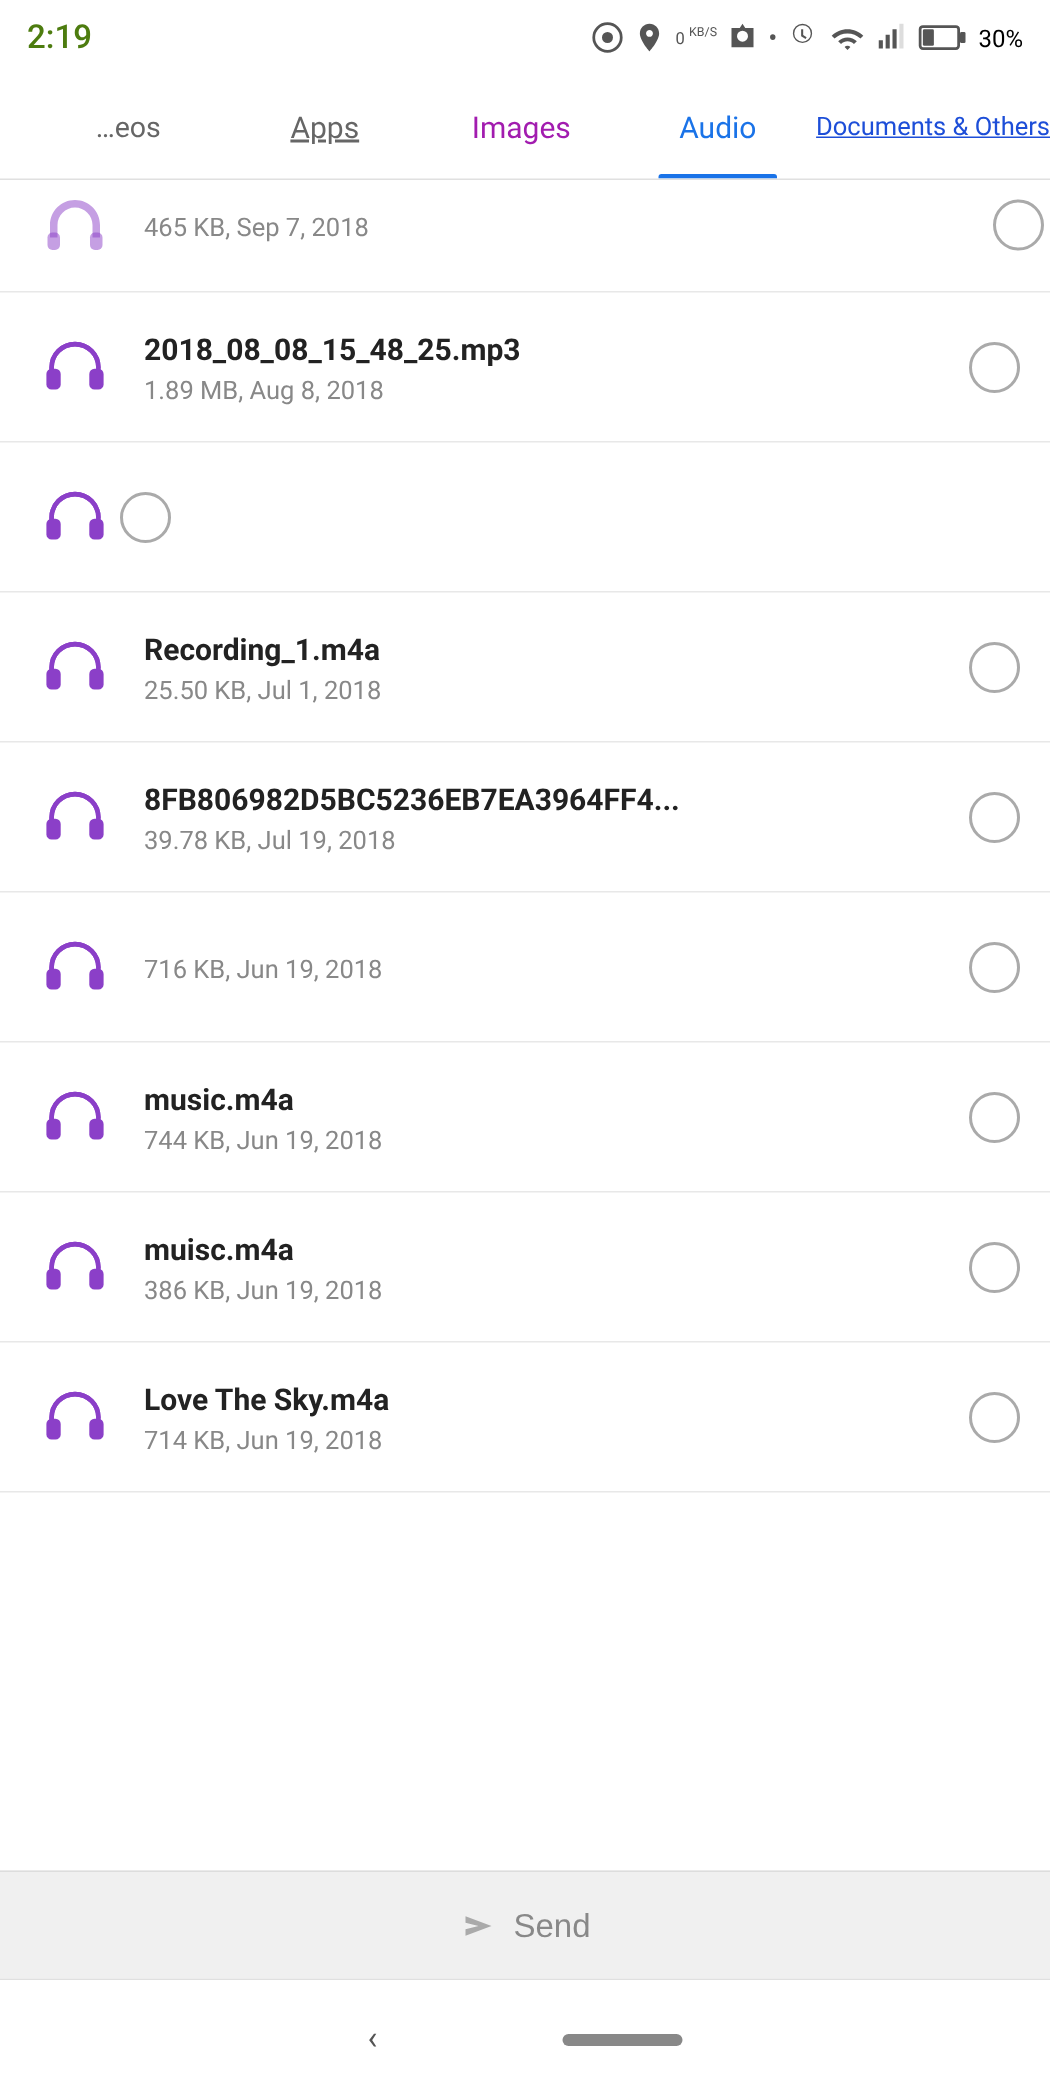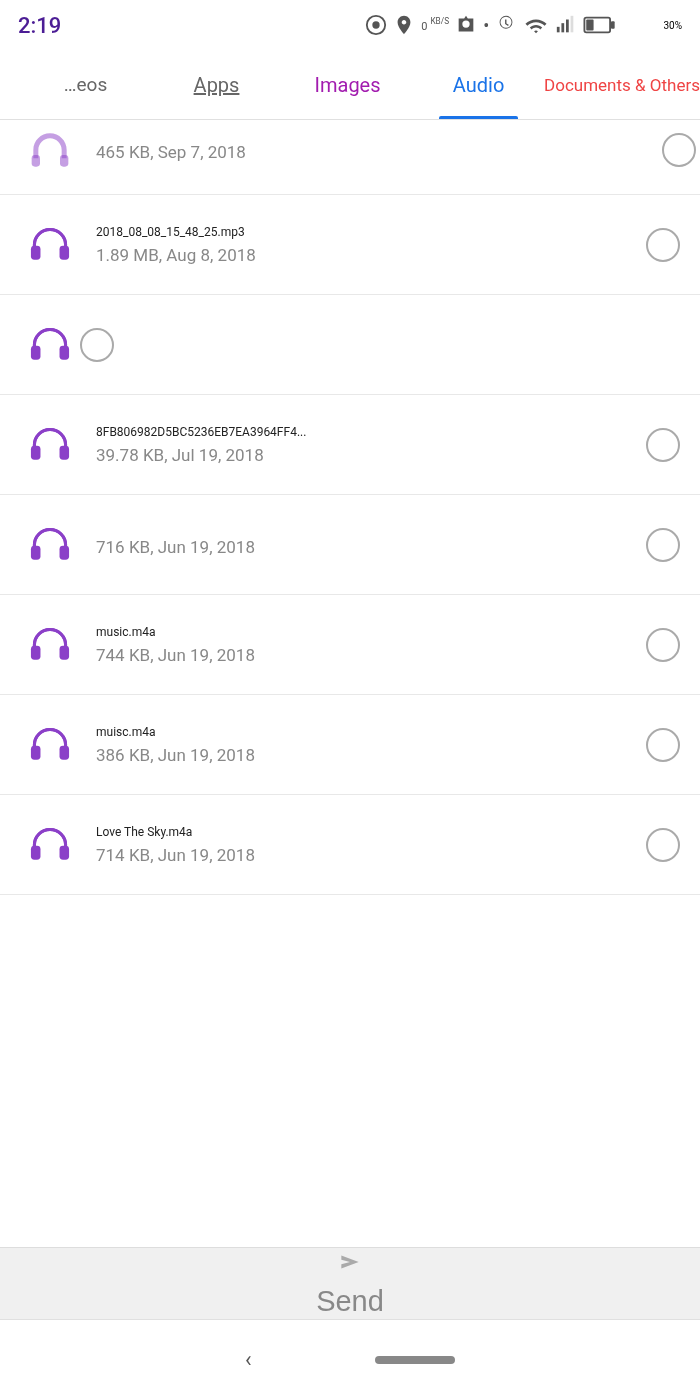--- a/index.html
+++ b/index.html
@@ -18,21 +18,21 @@
       height: 50px;
       background: #ffffff;
       display: flex;
       align-items: center;
       justify-content: space-between;
       padding: 0 18px;
     }
     .status-time {
       font-size: 22px;
       font-weight: 500;
-      color: #4c1d95;
+      color: #4d7c0f;
     }
     .status-icons {
       display: flex;
       align-items: center;
       gap: 6px;
     }
     .status-icons span {
       font-size: 14px;
       color: #000;
     }
@@ -99,23 +99,23 @@
     .headphone-icon {
       width: 50px;
       height: 50px;
     }
 
     .file-info {
       flex: 1;
       padding: 0 16px;
     }
     .file-name {
-      font-size: 12px;
+      font-size: 20px;
       color: #222;
-      font-weight: 400;
+      font-weight: 700;
       line-height: 1.4;
     }
     .file-meta {
       font-size: 17px;
       color: #888;
       margin-top: 4px;
     }
 
     .file-checkbox {
       width: 34px;
@@ -144,26 +144,25 @@
       background: #f0f0f0;
       display: flex;
       align-items: center;
       justify-content: center;
       border-top: 1px solid #ddd;
     }
     .send-button {
       display: flex;
       align-items: center;
       gap: 10px;
-      font-size: 29px;
+      font-size: 22px;
       color: #888;
       background: none;
       border: none;
       cursor: pointer;
-      flex-direction: column;
     }
 
     
     .bottom-nav {
       position: absolute;
       bottom: 0;
       left: 0;
       width: 100%;
       height: 80px;
       background: #ffffff;
@@ -229,30 +228,30 @@
       <rect x="7" y="10" width="3" height="10" fill="#555"></rect>
       <rect x="12" y="6" width="3" height="14" fill="#555"></rect>
       <rect x="17" y="2" width="3" height="18" fill="#ddd"></rect>
     </svg>
 
     <svg width="34" height="22" viewBox="0 0 36 24">
       <rect x="1" y="4" width="28" height="16" rx="2" fill="none" stroke="#555" stroke-width="2"></rect>
       <rect x="30" y="8" width="4" height="8" rx="1" fill="#555"></rect>
       <rect x="3" y="6" width="8" height="12" rx="1" fill="#555"></rect>
     </svg>
-    <span style="font-size:10px;color:#000;margin-left:40px;">30%</span>
+    <span style="font-size:16px;color:#000;">30%</span>
   </div>
 </div>
 
 <div class="tab-bar">
   <div class="tab-item" style="color:#666;font-size:19px;">…eos</div>
   <div class="tab-item" style="color:#666;text-decoration:underline;">Apps</div>
   <div class="tab-item" style="color:#a21caf;">Images</div>
   <div class="tab-item active">Audio</div>
-  <div class="tab-item" style="color:#ef4444;font-size:17px;">Documents &amp; Others</div>
+  <div class="tab-item" style="color:#1d4ed8;font-size:17px;text-decoration:underline;">Documents &amp; Others</div>
 </div>
 
 <div class="content-area">
 
   <div class="file-item-partial">
     <div class="file-icon">
       <svg class="headphone-icon" viewBox="0 0 60 60" fill="none">
         <path d="M30 10C18.95 10 10 18.95 10 30v10h6v-10c0-7.73 6.27-14 14-14s14 6.27 14 14v10h6V30c0-11.05-8.95-20-20-20z" fill="#8b3fc8" opacity="0.5"></path>
         <rect x="8" y="36" width="10" height="14" rx="4" fill="#8b3fc8" opacity="0.5"></rect>
         <rect x="42" y="36" width="10" height="14" rx="4" fill="#8b3fc8" opacity="0.5"></rect>
@@ -297,20 +296,36 @@
       <div class="file-icon">
         <svg viewBox="0 0 60 60" width="52" height="52" fill="none">
       <path d="M30 12C20.06 12 12 20.06 12 30v2c0 0 0 0 0 0" stroke="#8b3fc8" stroke-width="3.5" fill="none"></path>
       <path d="M30 12C39.94 12 48 20.06 48 30v2" stroke="#8b3fc8" stroke-width="3.5" fill="none"></path>
       <path d="M12 32C12 30 12 30 12 30C12 20.06 20.06 12 30 12C39.94 12 48 20.06 48 30" stroke="#8b3fc8" stroke-width="3.5" fill="none" stroke-linecap="round"></path>
       <rect x="8" y="31" width="11" height="16" rx="4" fill="#8b3fc8"></rect>
       <rect x="41" y="31" width="11" height="16" rx="4" fill="#8b3fc8"></rect>
     </svg>
       </div>
       <div class="file-info">
+        <div class="file-name">Recording_1.m4a</div>
+        <div class="file-meta">25.50 KB, Jul 1, 2018</div>
+      </div>
+      <div class="file-checkbox"></div>
+    </div>
+      <div class="file-item">
+      <div class="file-icon">
+        <svg viewBox="0 0 60 60" width="52" height="52" fill="none">
+      <path d="M30 12C20.06 12 12 20.06 12 30v2c0 0 0 0 0 0" stroke="#8b3fc8" stroke-width="3.5" fill="none"></path>
+      <path d="M30 12C39.94 12 48 20.06 48 30v2" stroke="#8b3fc8" stroke-width="3.5" fill="none"></path>
+      <path d="M12 32C12 30 12 30 12 30C12 20.06 20.06 12 30 12C39.94 12 48 20.06 48 30" stroke="#8b3fc8" stroke-width="3.5" fill="none" stroke-linecap="round"></path>
+      <rect x="8" y="31" width="11" height="16" rx="4" fill="#8b3fc8"></rect>
+      <rect x="41" y="31" width="11" height="16" rx="4" fill="#8b3fc8"></rect>
+    </svg>
+      </div>
+      <div class="file-info">
         <div class="file-name">8FB806982D5BC5236EB7EA3964FF4...</div>
         <div class="file-meta">39.78 KB, Jul 19, 2018</div>
       </div>
       <div class="file-checkbox"></div>
     </div>
       <div class="file-item">
       <div class="file-icon">
         <svg viewBox="0 0 60 60" width="52" height="52" fill="none">
       <path d="M30 12C20.06 12 12 20.06 12 30v2c0 0 0 0 0 0" stroke="#8b3fc8" stroke-width="3.5" fill="none"></path>
       <path d="M30 12C39.94 12 48 20.06 48 30v2" stroke="#8b3fc8" stroke-width="3.5" fill="none"></path>

